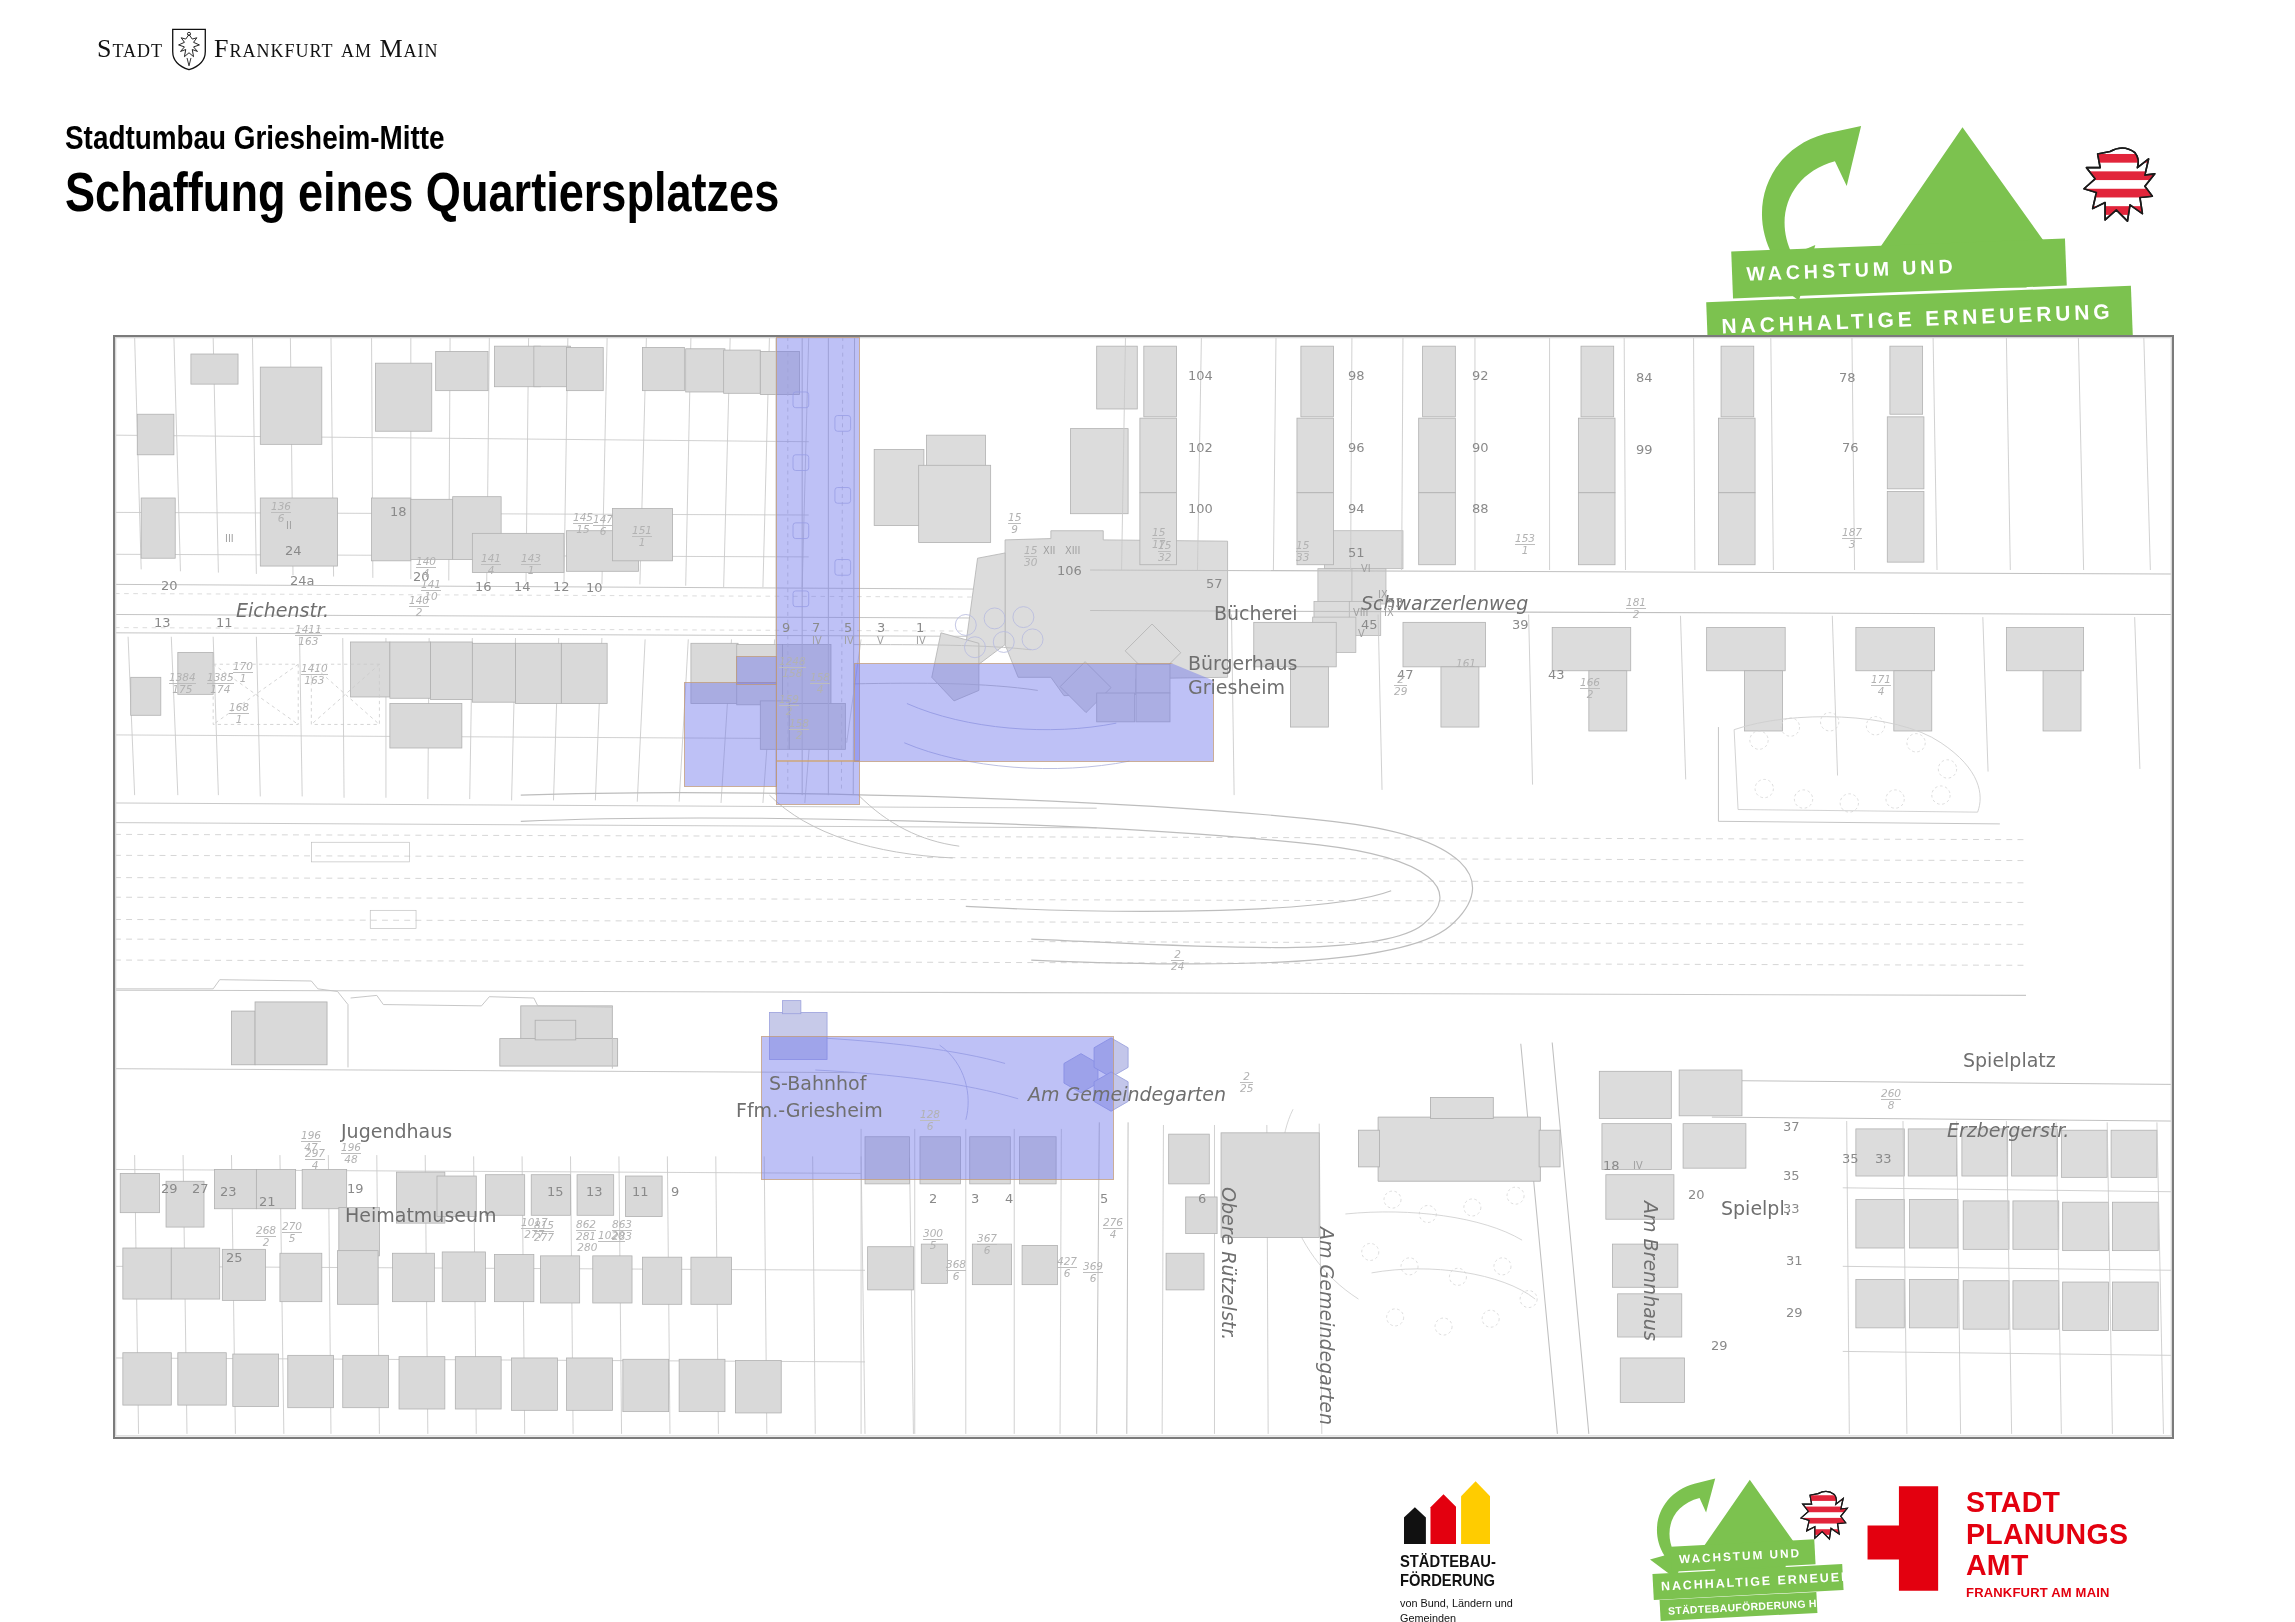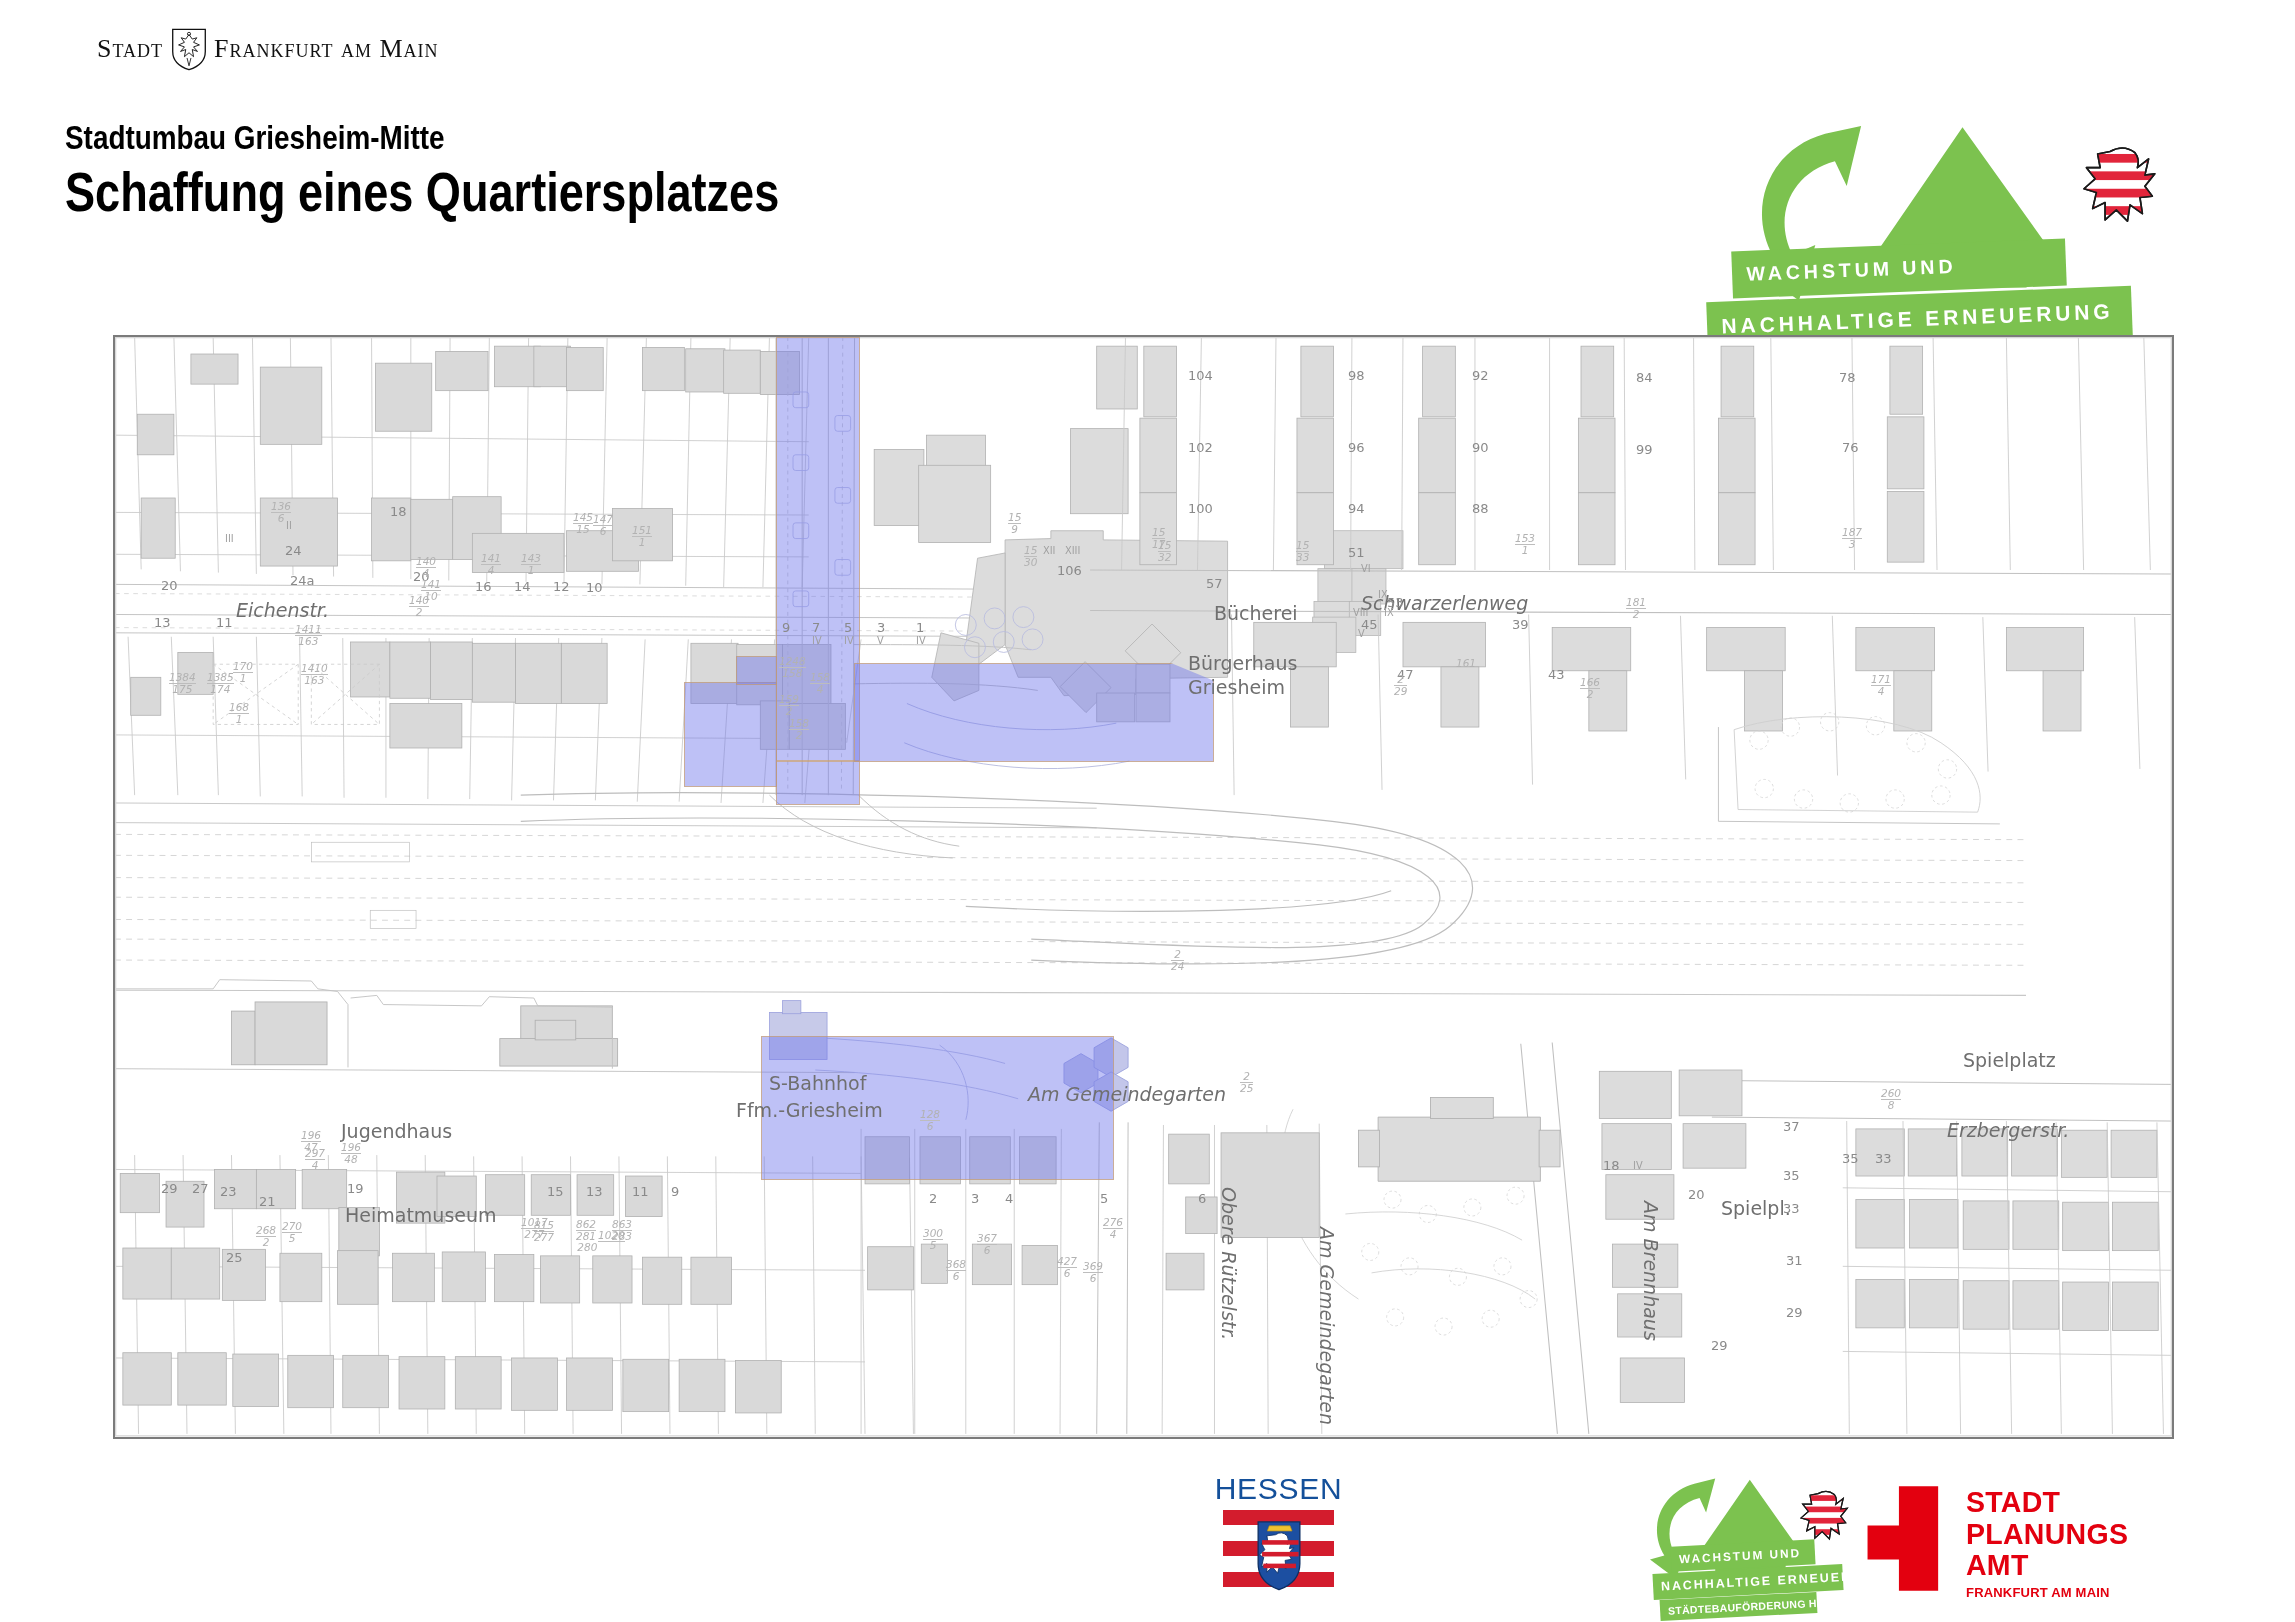--- a/index.html
+++ b/index.html
@@ -954,36 +954,36 @@
         <div class="map-label" style="left: 1181px; top: 203px; font-size: 10.5px; color: rgb(178, 178, 178); font-style: italic; text-align: center; line-height: 1;">
           <div style="border-bottom: 0.7px solid rgb(189, 189, 189);">15</div>
           <div>33</div>
         </div>
       </div>
   </div>
 
   <div id="footer">
 
 
-    <div class="f-blk" id="f-hessen">
-      <div class="hname">HESSEN</div>
-      <div class="hflag">
-        <svg class="hshield" viewBox="0 0 72 112">
-          <path d="M4 6 H68 V70 Q68 98 36 110 Q4 98 4 70 Z" fill="#1c4fa1" stroke="#0d2f63" stroke-width="2"></path>
-          <path d="M30 24 Q42 16 52 26 Q56 34 52 42 L60 36 L56 50 L64 48 L54 60
-                   L60 70 L48 72 L50 88 L38 80 L34 96 L24 84 L14 94 L14 78
-                   L4 84 L8 66 L0 62 L10 52 L4 40 L16 40 L14 26 Z" fill="#fff" stroke="#0d2f63" stroke-width="1.6" transform="translate(6,6) scale(0.82)"></path>
-          <rect x="10" y="34" width="56" height="7" fill="#d31c2d"></rect>
-          <rect x="10" y="52" width="56" height="7" fill="#d31c2d"></rect>
-          <rect x="12" y="70" width="50" height="7" fill="#d31c2d"></rect>
-          <path d="M18 20 h38 l-3 -8 h-32 Z" fill="#f0c330" stroke="#b08a1c" stroke-width="1"></path>
-        </svg>
+
+    <div class="f-blk" id="f-stbf">
+      <div class="houses">
+        <div class="h1"></div>
+        <div class="h2"></div>
+        <div class="h3"></div>
+      </div>
+      <div class="t1">
+        <div>STÄDTEBAU-</div>
+        <div>FÖRDERUNG</div>
+      </div>
+      <div class="t2">
+        <div>von Bund, Ländern und</div>
+        <div>Gemeinden</div>
       </div>
     </div>
-
 
     <div id="f-wachstum">
       <svg viewBox="0 0 400 230" style="position:absolute;inset:0;width:100%;height:100%;">
         <path d="M130 18 C 78 32, 58 86, 84 128 L 62 134 L 102 164 L 118 114 L 98 122
                  C 82 86, 98 50, 138 40 L 148 62 L 162 10 Z" fill="#7cc24f"></path>
         <path d="M215 12 L 300 132 L 270 132 L 270 152 L 162 152 L 162 132 L 132 132 Z" fill="#7cc24f"></path>
         <g transform="translate(290,22) scale(0.62)">
           <path d="M48 18 Q70 6 88 20 Q96 30 92 44 L110 30 L104 56 L120 54 L104 74 L116 90
                    L96 92 L100 118 L80 104 L76 130 L58 112 L40 128 L40 100 L20 110 L26 84
                    L6 78 L24 62 L10 44 L32 44 L28 22 Z" fill="#fff" stroke="#1a1a1a" stroke-width="3"></path>

